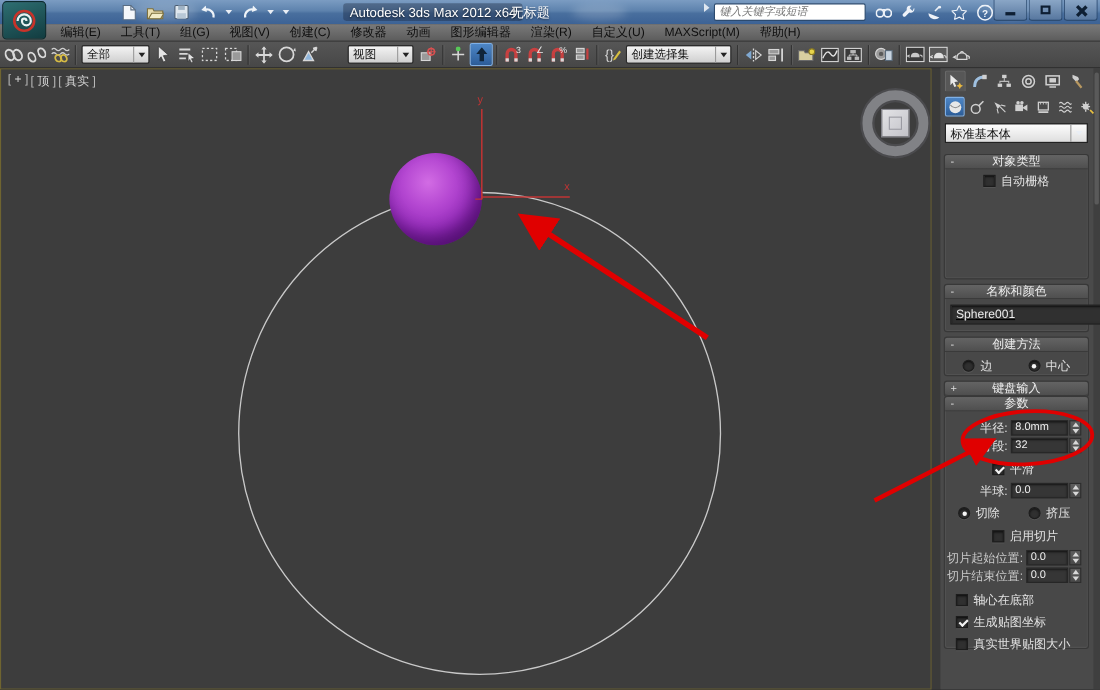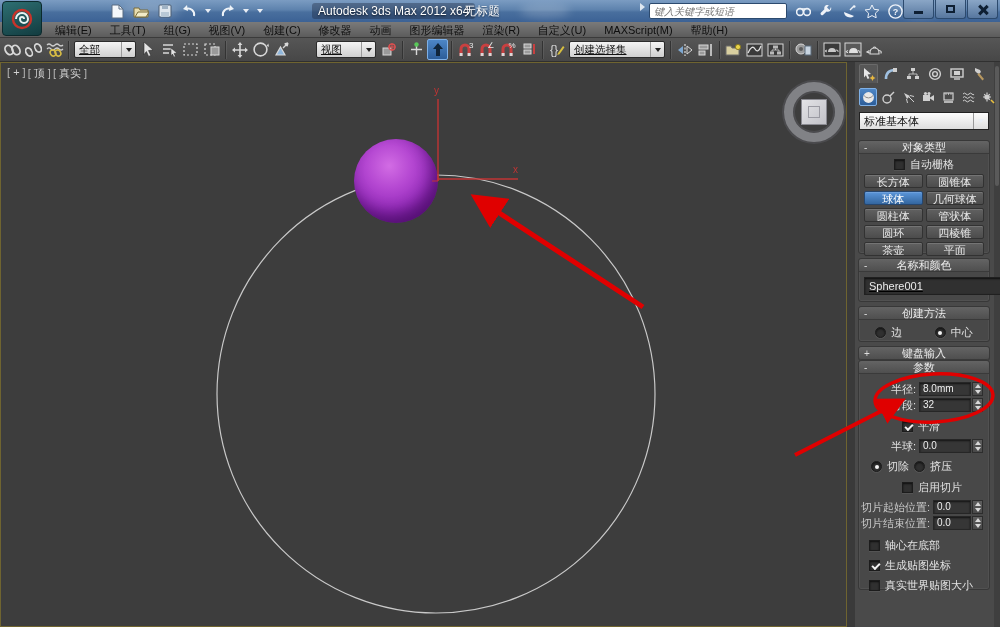--- a/index.html
+++ b/index.html
@@ -45,21 +45,21 @@
   
   .toolbar{position:absolute;left:0;top:38px;width:1000px;height:24px;
     background:linear-gradient(180deg,#565656,#474747);border-bottom:1px solid #303030;
     display:flex;align-items:center;padding:0 2px;z-index:2;}
   .ti{width:21px;height:21px;display:flex;align-items:center;justify-content:center;color:#d8d8d8;flex:0 0 auto;}
   .ti svg{display:block;}
   .ti.active{background:linear-gradient(180deg,#4d86c6,#2c5d99);border:1px solid #7fb0e6;border-radius:2px;}
   .tsep{width:1px;height:18px;background:#333;margin:0 3px;flex:0 0 auto;box-shadow:1px 0 0 rgba(255,255,255,.08);}
   .dd{height:17px;background:linear-gradient(180deg,#f4f4f4,#cfcfcf);border:1px solid #2b2b2b;border-radius:2px;
     display:flex;align-items:center;font-size:10.5px;color:#111;flex:0 0 auto;margin:0 2px;}
-  .dd .ddtext{flex:1;padding:0 4px;white-space:nowrap;overflow:hidden;text-decoration:underline;}
+  .dd .ddtext{flex:1;padding:0 4px;white-space:nowrap;overflow:hidden;}
   .dd .dda{width:14px;height:100%;border-left:1px solid #9a9a9a;display:flex;align-items:center;justify-content:center;}
   .dd .dda .tri-d{border-top-color:#222;}
   .snaplbl{position:absolute;font-size:8px;color:#e8e8e8;right:1px;top:0;}
   .magwrap{position:relative;width:18px;height:18px;}
 
   
   .viewport{position:absolute;left:0;top:62px;width:847px;height:565px;background:#3d3d3d;
     border:1px solid #6f6430;z-index:1;}
   .vplabel{position:absolute;left:6px;top:3px;font-size:11px;color:#d2d2d2;display:flex;gap:2px;z-index:3;}
   .vpseg::before{content:"[ ";color:#b8b8b8;}
@@ -608,32 +608,20 @@
 
     <div class="ro" style="top:78px;height:114px;">
       <div class="rh">
         <span class="rstate">-</span>
         <span>对象类型</span>
       </div>
       <div class="cbrow" style="justify-content:center;margin-top:3px;">
         <span class="cb"></span>
         <span>自动栅格</span>
       </div>
-      <div class="btngrid">
-        <div class="pbtn">长方体</div>
-        <div class="pbtn">圆锥体</div>
-        <div class="pbtn active">球体</div>
-        <div class="pbtn">几何球体</div>
-        <div class="pbtn">圆柱体</div>
-        <div class="pbtn">管状体</div>
-        <div class="pbtn">圆环</div>
-        <div class="pbtn">四棱锥</div>
-        <div class="pbtn">茶壶</div>
-        <div class="pbtn">平面</div>
-      </div>
     </div>
 
     <div class="ro" style="top:196px;height:44px;">
       <div class="rh">
         <span class="rstate">-</span>
         <span>名称和颜色</span>
       </div>
       <div class="namefield">
         <input class="nameinput" value="Sphere001" style="">
 
@@ -694,21 +682,21 @@
 
       <div class="prow" style="margin-top:4px;justify-content:flex-end;">
         <span class="plab">半球:</span>
         <span class="fld" style="width:52px;">0.0</span>
         <span class="spin">
             <span class="tri-u-s"></span>
             <span class="tri-d-s"></span>
           </span>
       </div>
 
-      <div style="display:flex;gap:5px;margin:5px 0 0 12px;text-align:center;">
+      <div style="display:flex;gap:26px;margin:5px 0 0 12px;text-align:center;">
         <span class="cbrow">
           <span class="radio sel"></span>
           <span>切除</span>
         </span>
         <span class="cbrow">
           <span class="radio"></span>
           <span>挤压</span>
         </span>
       </div>
 

